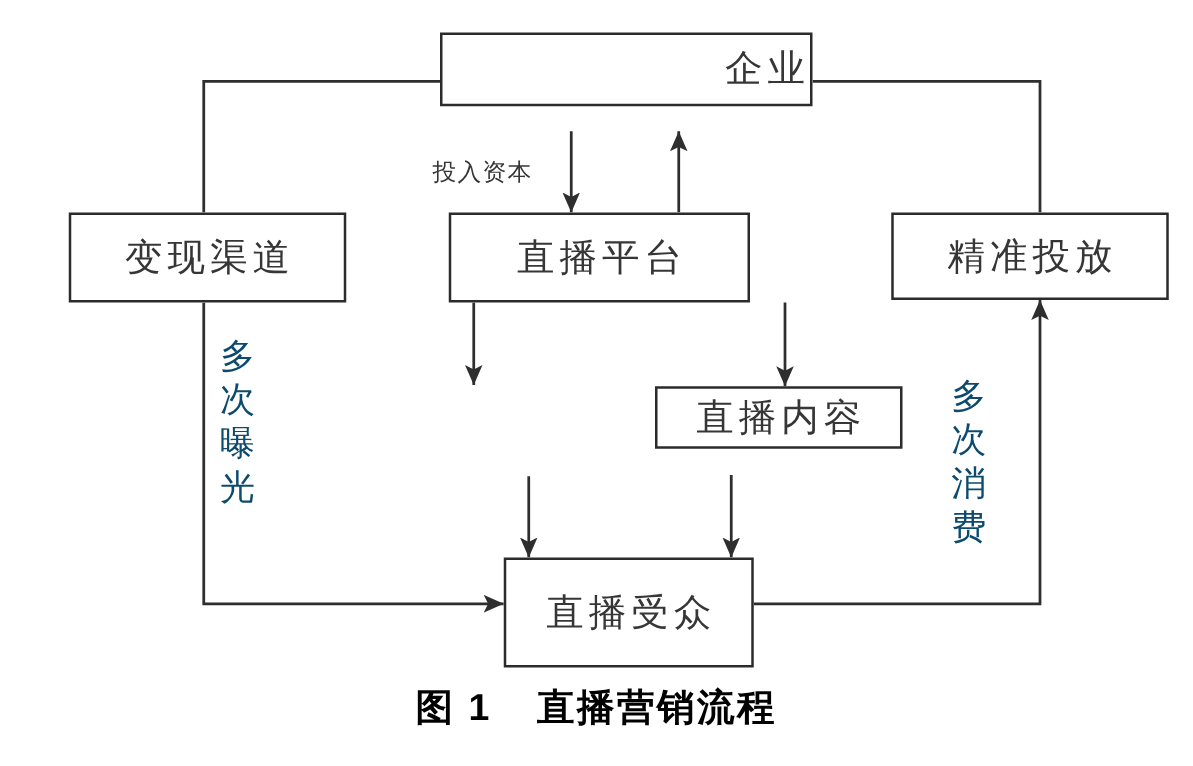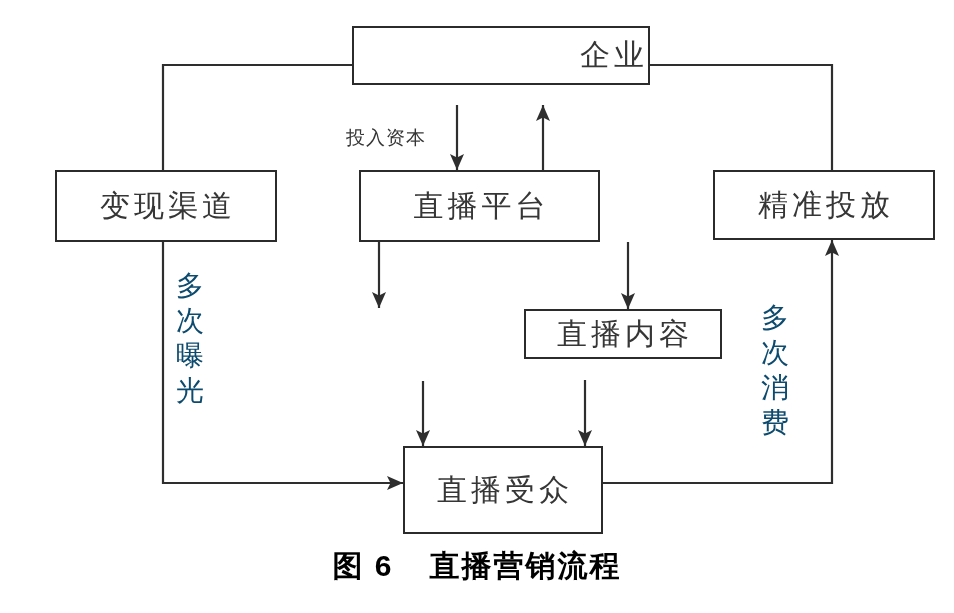--- a/index.html
+++ b/index.html
@@ -108,16 +108,16 @@
   </div>
   <div class="node node-audience">
     <span>直播受众</span>
   </div>
 
   <div class="edge-label label-invest">投入资本</div>
   <div class="edge-label-vertical label-exposure">多次曝光</div>
   <div class="edge-label-vertical label-consumption">多次消费</div>
 
   <div class="caption">
-    <span class="caption-number">图 6</span><span>直播营销流程</span>
+    <span class="caption-number">图 1</span><span>直播营销流程</span>
   </div>
 
 </div>
 
 </body></html>

